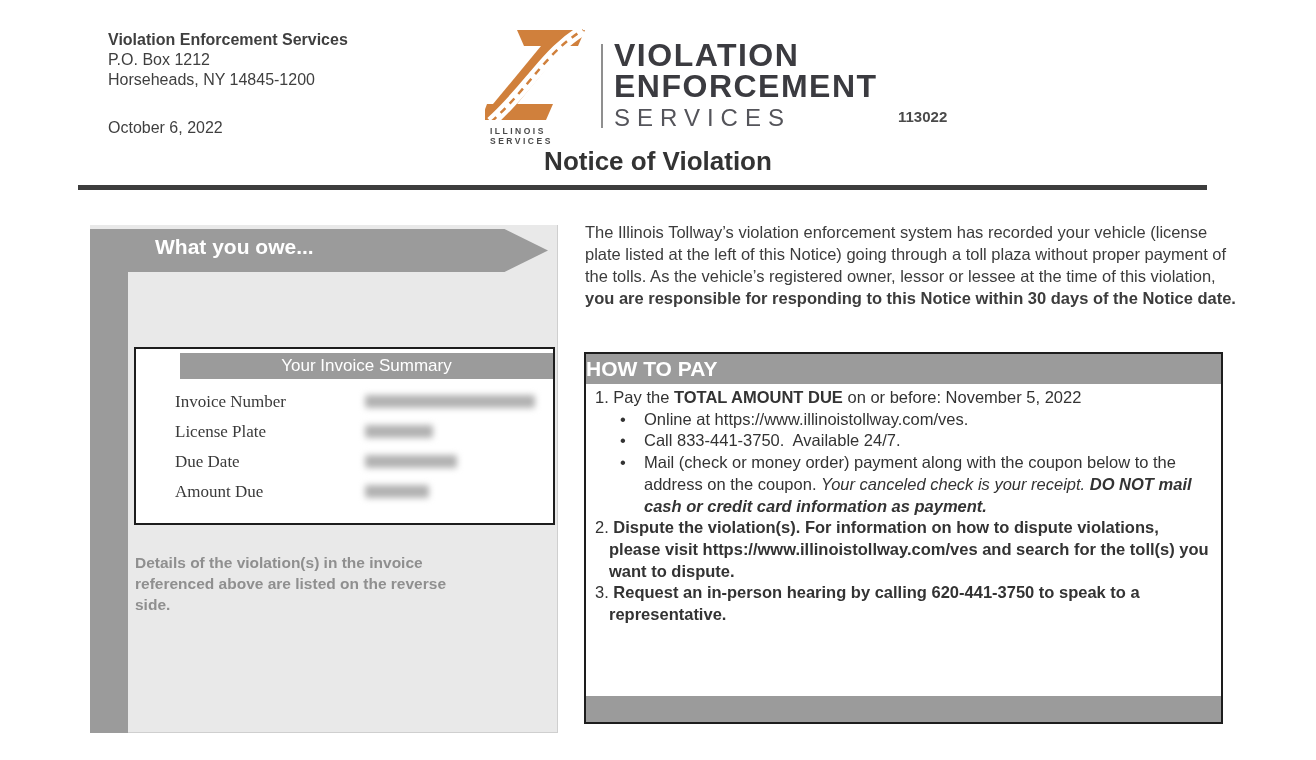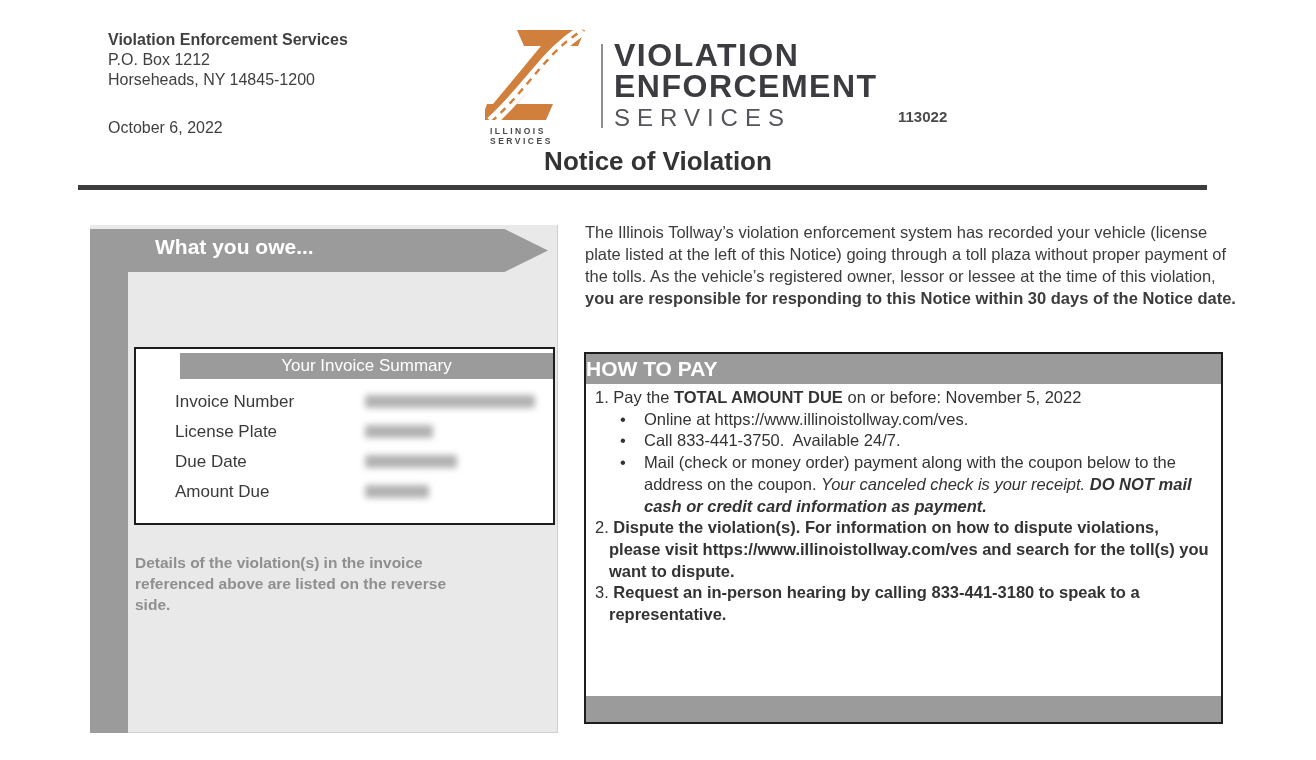--- a/index.html
+++ b/index.html
@@ -35,21 +35,21 @@
   .banner { position:absolute; left:0; top:4px; width:458px; height:43px; background:#9b9b9b;
             clip-path:polygon(0 0, 90.5% 0, 100% 50%, 90.5% 100%, 0 100%); }
   .banner-label { position:absolute; left:65px; top:0; height:43px; line-height:43px;
                   color:#ffffff; font-size:21px; font-weight:bold; }
   .strip { position:absolute; left:0; top:47px; width:38px; height:461px; background:#9b9b9b; }
 
   .invoice-box { position:absolute; left:44px; top:122px; width:421px; height:178px;
                  background:#ffffff; border:2px solid #1d1d1d; }
   .invoice-header { margin-top:4px; height:26px; line-height:26px; background:#9b9b9b;
                     color:#ffffff; font-size:17px; text-align:center;margin-left:44px; }
-  .invoice-rows { padding:8px 0 0 39px; }
+  .invoice-rows { padding:8px 0 0 39px;font-family:Liberation Serif, serif; }
   .irow { position:relative; height:30px; font-size:17px; color:#3a3a3a; line-height:30px; }
   .redact { position:absolute; left:190px; top:8px; height:13px; background:#b2b2b2;
             filter:blur(3px); border-radius:2px; }
 
   .details-note { position:absolute; left:45px; top:327px; width:350px;
                   font-size:15.5px; font-weight:bold; color:#8f8f8f; line-height:21px; }
 
   
   .intro { position:absolute; left:585px; top:221px; width:652px; font-size:16.5px;
            line-height:22px; color:#3c3c3c; }
@@ -141,18 +141,18 @@
   <div class="intro"><span>The Illinois Tollway’s violation enforcement system has recorded your vehicle (license plate listed at the left of this Notice) going through a toll plaza without proper payment of the tolls. As the vehicle’s registered owner, lessor or lessee at the time of this violation, </span><span class="bold">you are responsible for responding to this Notice within 30 days of the Notice date.</span></div>
 
   <div class="howto">
     <div class="howto-header">HOW TO PAY</div>
     <div class="howto-body">
       <div class="howto-item"><span>1. </span><span>Pay the </span><span class="bold">TOTAL AMOUNT DUE</span><span> on or before: November 5, 2022</span></div>
       <div class="bullet"><span class="dot">•</span><span>Online at https://www.illinoistollway.com/ves.</span></div>
       <div class="bullet"><span class="dot">•</span><span class="pre">Call 833-441-3750.  Available 24/7.</span></div>
       <div class="bullet"><span class="dot">•</span><span>Mail (check or money order) payment along with the coupon below to the address on the coupon. </span><span class="it">Your canceled check is your receipt. </span><span class="it bold">DO NOT mail cash or credit card information as payment.</span></div>
       <div class="howto-item"><span>2. </span><span class="bold">Dispute the violation(s). For information on how to dispute violations, please visit https://www.illinoistollway.com/ves and search for the toll(s) you want to dispute.</span></div>
-      <div class="howto-item"><span>3. </span><span class="bold">Request an in-person hearing by calling 833-441-3180 to speak to a representative.</span></div>
+      <div class="howto-item"><span>3. </span><span class="bold">Request an in-person hearing by calling 620-441-3750 to speak to a representative.</span></div>
     </div>
     <div class="howto-footer"></div>
   </div>
 
 </div>
 
 </body></html>

